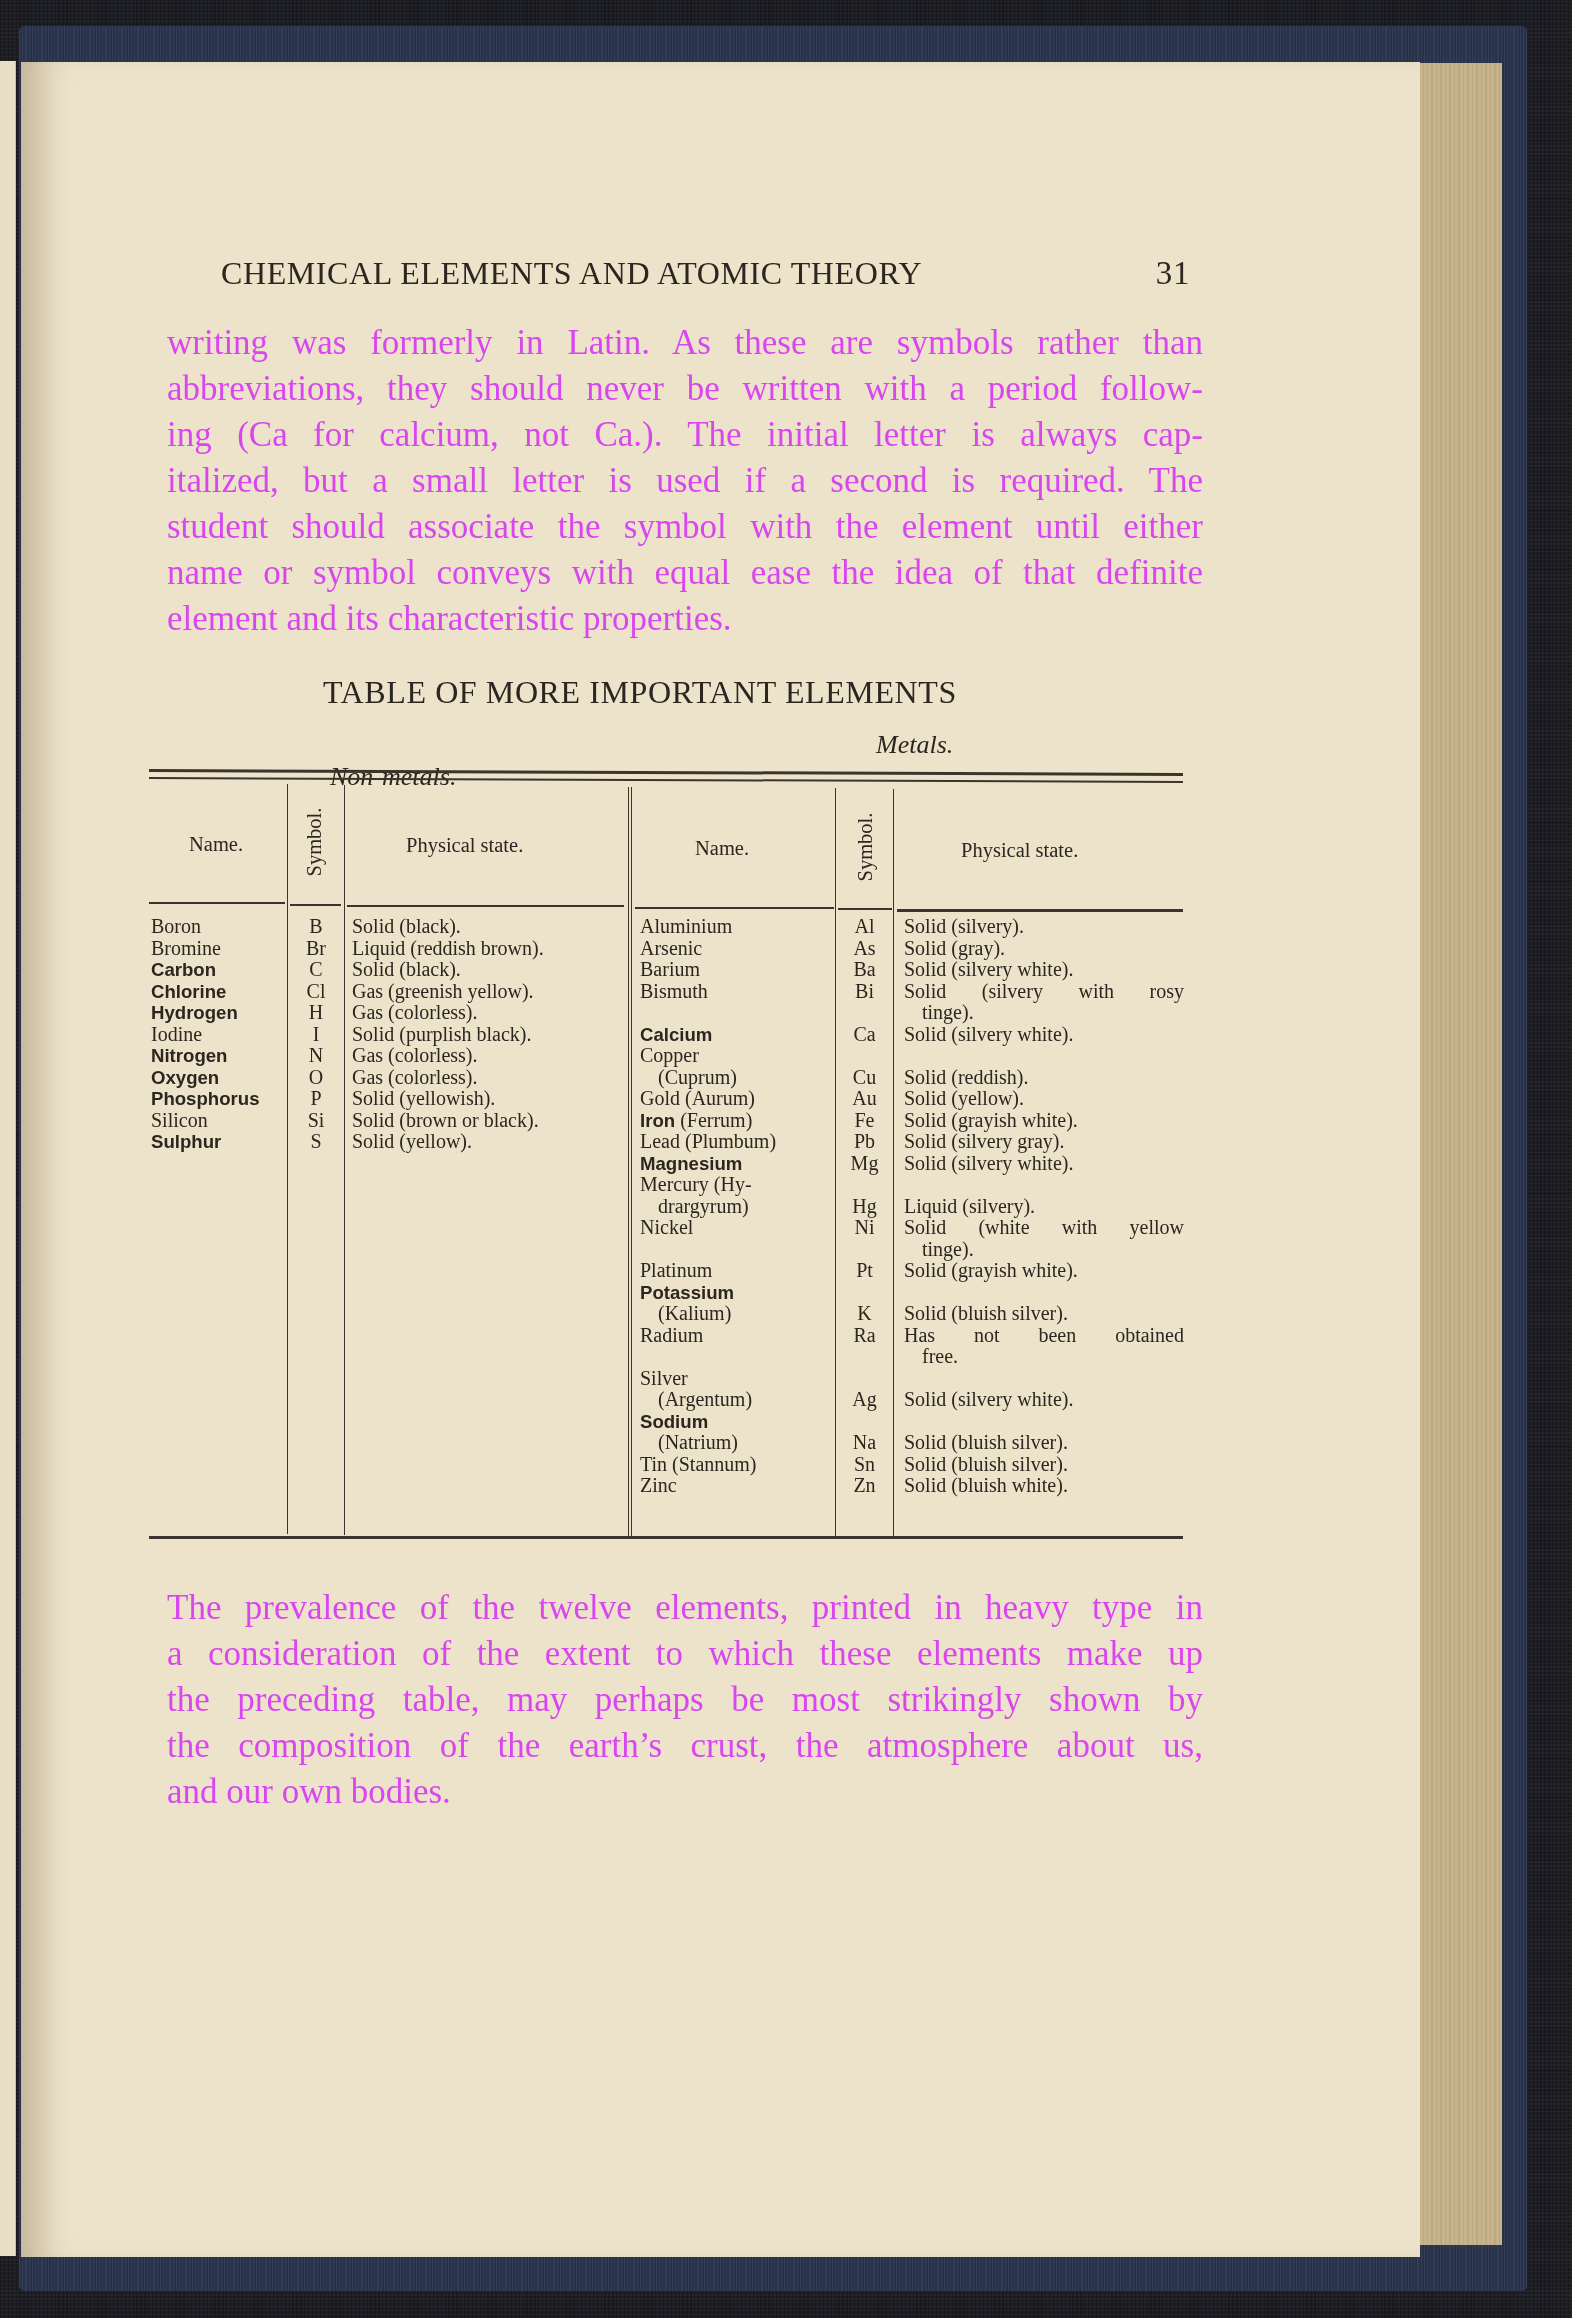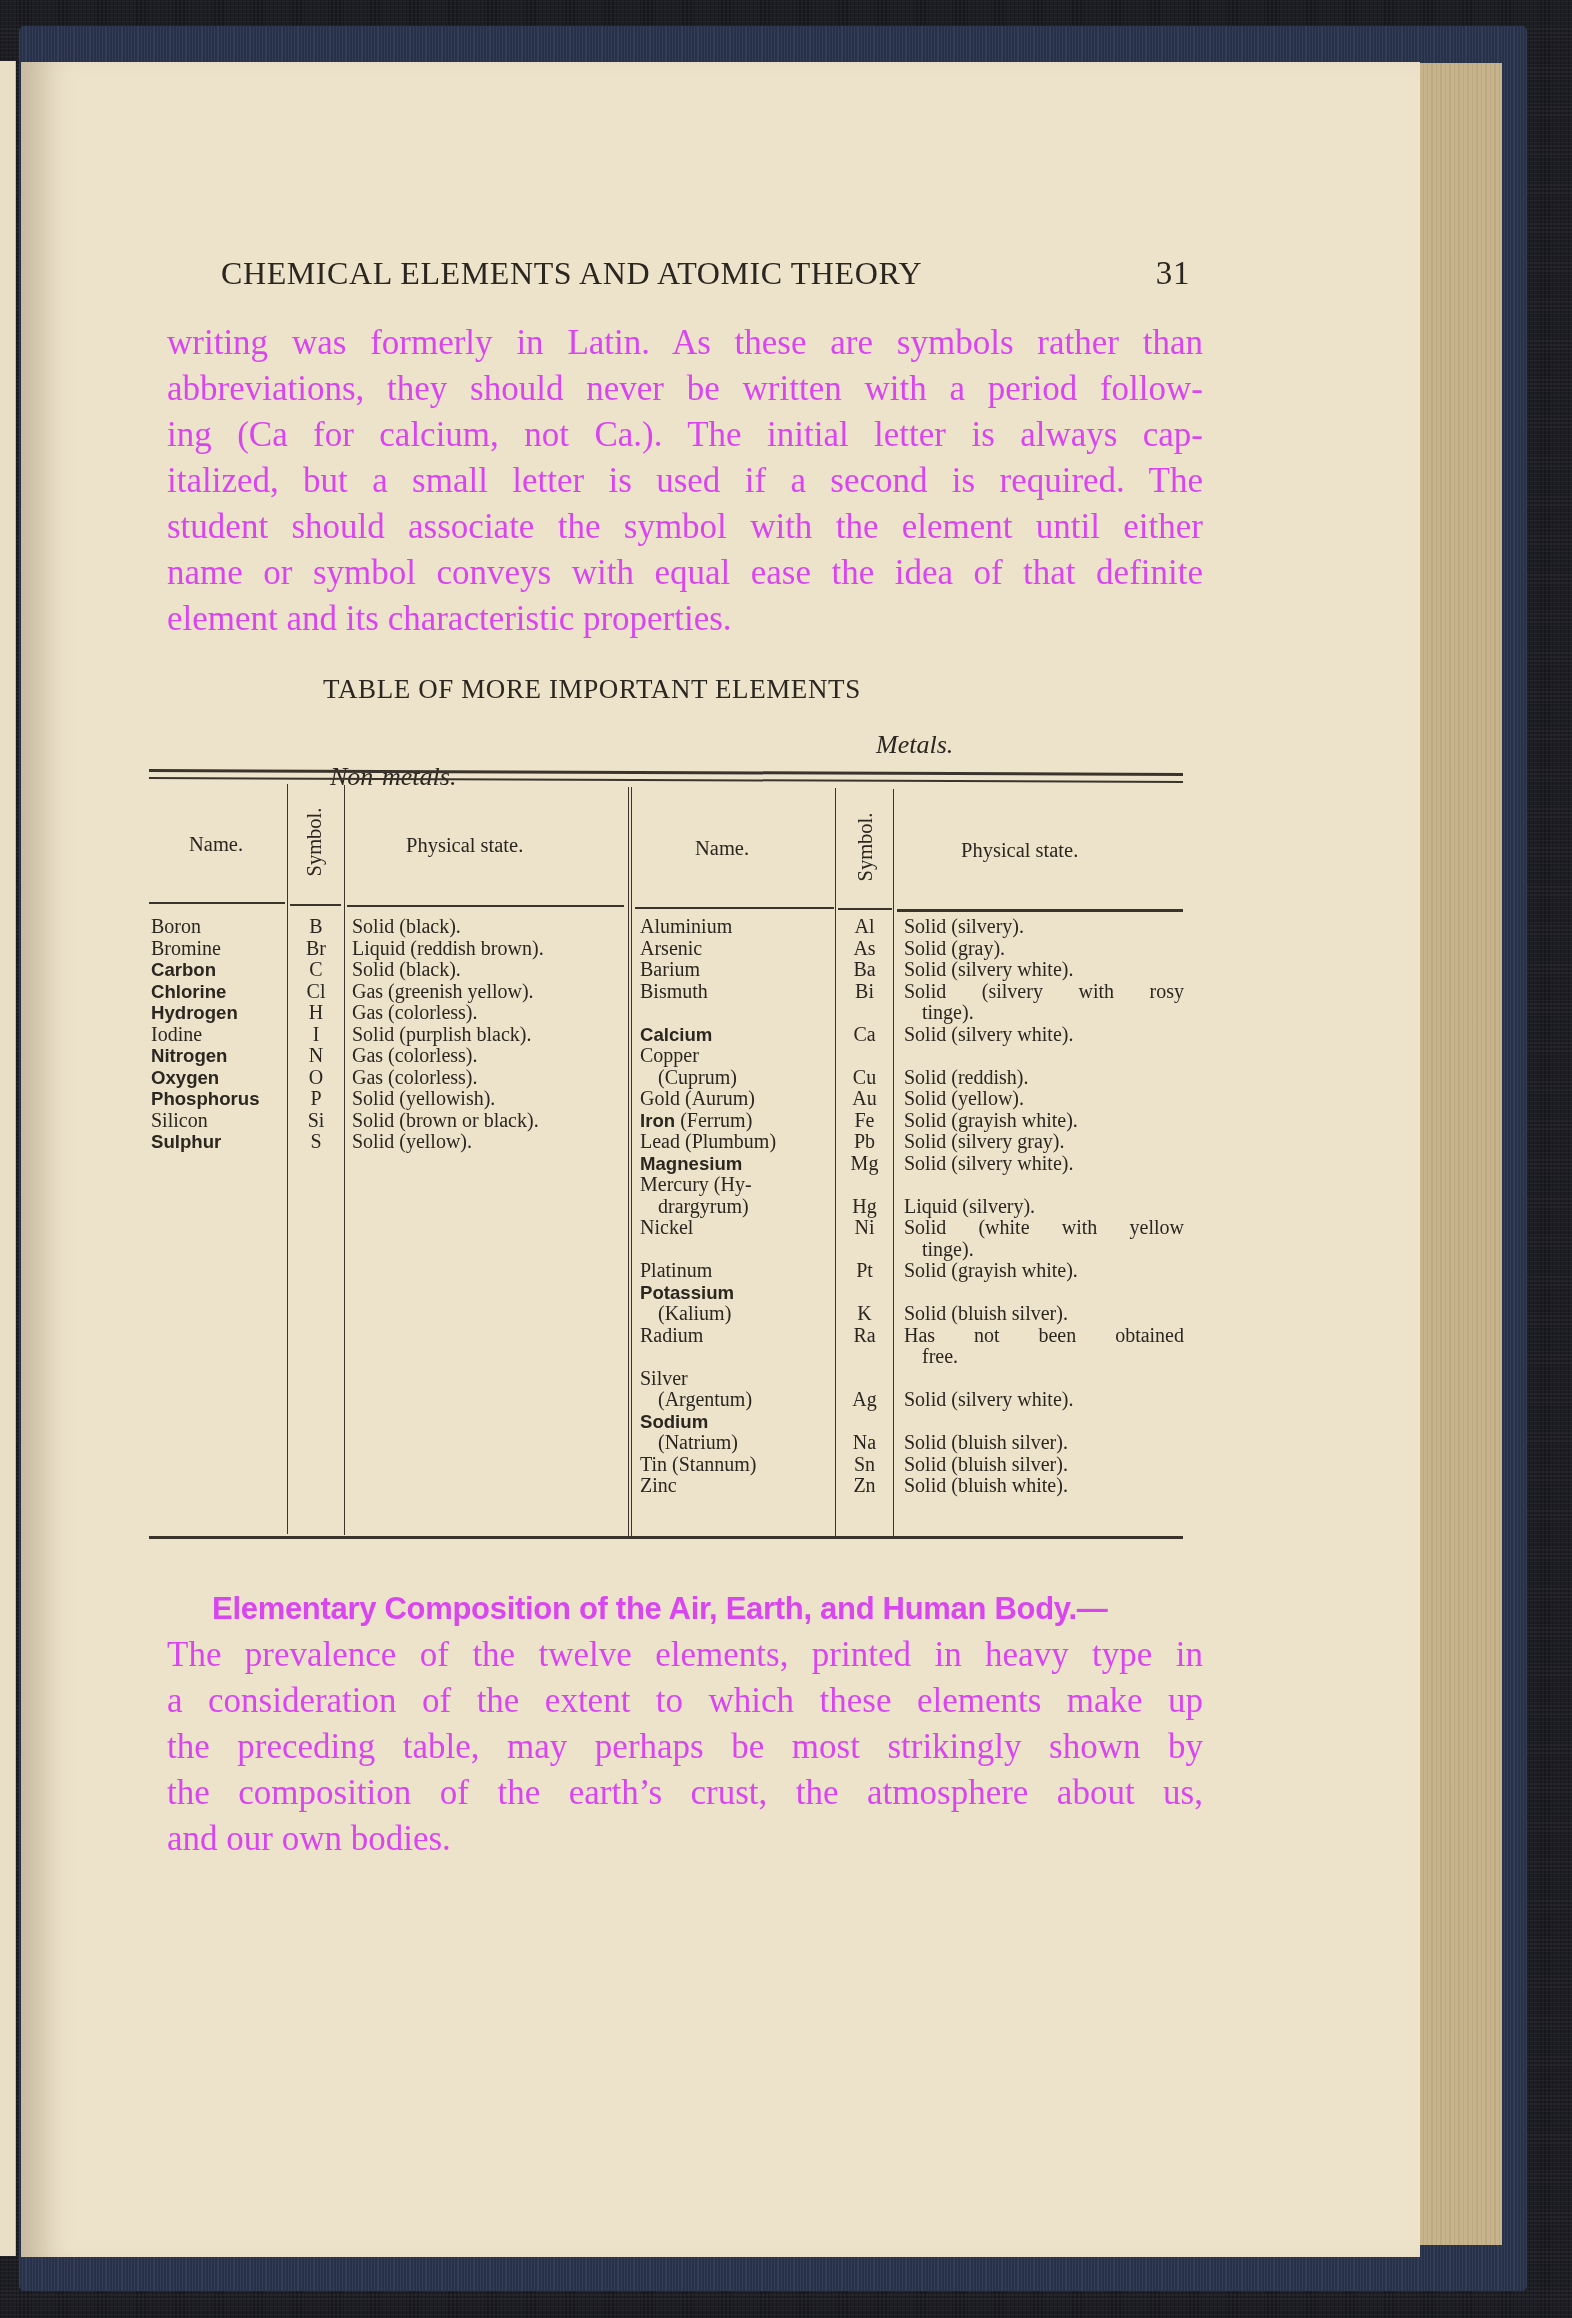--- a/index.html
+++ b/index.html
@@ -47,21 +47,21 @@
   }
   .para .line { display:block; text-align:justify; text-align-last:justify; white-space:nowrap; }
   .para .line.last { text-align-last:left; }
   .p1 { top:320px; }
   .p2 { top:1585px; }
   .p2 .indent { padding-left:45px; }
   .p2 .runin { font-family:"Liberation Sans", sans-serif; font-weight:bold; font-size:31px; letter-spacing:-0.3px; }
 
   .table-title {
     position:absolute; left:323px; top:674px; width:706px;
-    font-family:"Liberation Serif", serif; font-size:27px; letter-spacing:0.6px; text-align:left;
+    font-family:"Liberation Serif", serif; font-size:32px; letter-spacing:0.6px; text-align:left;
   }
   .sub {
     position:absolute; top:730px; font-family:"Liberation Serif", serif; font-style:italic; font-size:26px;
   }
   .sub.nm { left:330px;margin-top:32px; }
   .sub.mt { left:876px; }
   .rule { position:absolute; background:#3a342c; }
 
   .hdr {
     position:absolute; font-family:"Liberation Serif", serif; font-size:20.5px; color:#2b2620;
@@ -135,20 +135,19 @@
 
 <div class="col" id="nm-name" style="left:151px;width:135px;"><div>Boron</div><div>Bromine</div><div class="b">Carbon</div><div class="b">Chlorine</div><div class="b">Hydrogen</div><div>Iodine</div><div class="b">Nitrogen</div><div class="b">Oxygen</div><div class="b">Phosphorus</div><div>Silicon</div><div class="b">Sulphur</div></div>
 <div class="col ctr" id="nm-sym" style="left:289px;width:54px;"><div>B</div><div>Br</div><div>C</div><div>Cl</div><div>H</div><div>I</div><div>N</div><div>O</div><div>P</div><div>Si</div><div>S</div></div>
 <div class="col" id="nm-state" style="left:352px;width:275px;"><div>Solid (black).</div><div>Liquid (reddish brown).</div><div>Solid (black).</div><div>Gas (greenish yellow).</div><div>Gas (colorless).</div><div>Solid (purplish black).</div><div>Gas (colorless).</div><div>Gas (colorless).</div><div>Solid (yellowish).</div><div>Solid (brown or black).</div><div>Solid (yellow).</div></div>
 
 <div class="col" id="mt-name" style="left:640px;width:194px;"><div>Aluminium</div><div>Arsenic</div><div>Barium</div><div>Bismuth</div><div class="indent2"></div><div><span class="b">Calcium</span></div><div>Copper</div><div class="indent2">(Cuprum)</div><div>Gold (Aurum)</div><div><span class="b">Iron</span><span> (Ferrum)</span></div><div>Lead (Plumbum)</div><div><span class="b">Magnesium</span></div><div>Mercury (Hy-</div><div class="indent2">drargyrum)</div><div>Nickel</div><div class="indent2"></div><div>Platinum</div><div><span class="b">Potassium</span></div><div class="indent2">(Kalium)</div><div>Radium</div><div class="indent2"></div><div>Silver</div><div class="indent2">(Argentum)</div><div><span class="b">Sodium</span></div><div class="indent2">(Natrium)</div><div>Tin (Stannum)</div><div>Zinc</div></div>
 <div class="col ctr" id="mt-sym" style="left:837px;width:55px;"><div>Al</div><div>As</div><div>Ba</div><div>Bi</div><div></div><div>Ca</div><div></div><div>Cu</div><div>Au</div><div>Fe</div><div>Pb</div><div>Mg</div><div></div><div>Hg</div><div>Ni</div><div></div><div>Pt</div><div></div><div>K</div><div>Ra</div><div></div><div></div><div>Ag</div><div></div><div>Na</div><div>Sn</div><div>Zn</div></div>
 <div class="col" id="mt-state" style="left:904px;width:280px;"><div>Solid (silvery).</div><div>Solid (gray).</div><div>Solid (silvery white).</div><div class="jst">Solid (silvery with rosy</div><div class="wrapind">tinge).</div><div>Solid (silvery white).</div><div></div><div>Solid (reddish).</div><div>Solid (yellow).</div><div>Solid (grayish white).</div><div>Solid (silvery gray).</div><div>Solid (silvery white).</div><div></div><div>Liquid (silvery).</div><div class="jst">Solid (white with yellow</div><div class="wrapind">tinge).</div><div>Solid (grayish white).</div><div></div><div>Solid (bluish silver).</div><div class="jst">Has not been obtained</div><div class="wrapind">free.</div><div></div><div>Solid (silvery white).</div><div></div><div>Solid (bluish silver).</div><div>Solid (bluish silver).</div><div>Solid (bluish white).</div></div>
 
 <div class="para p2" id="p2">
-    <span class="line last indent"><span class="runin">Elementary Composition of the Air, Earth, and Human Body.—</span></span>
     <span class="line">The prevalence of the twelve elements, printed in heavy type in</span>
     <span class="line">a consideration of the extent to which these elements make up</span>
     <span class="line">the preceding table, may perhaps be most strikingly shown by</span>
     <span class="line">the composition of the earth’s crust, the atmosphere about us,</span>
     <span class="line last">and our own bodies.</span>
   </div>
 
 
 </body></html>

